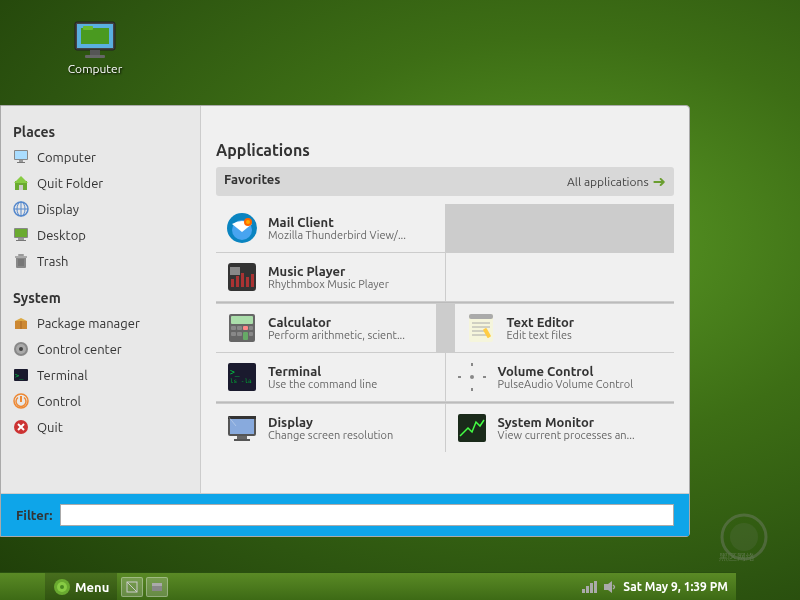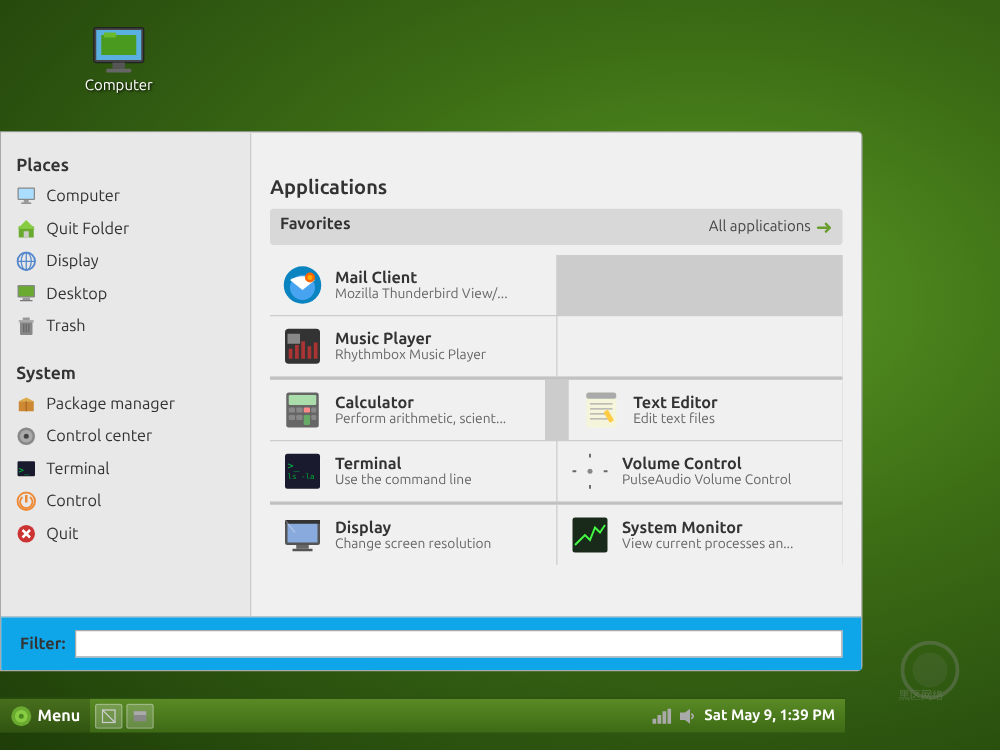--- a/index.html
+++ b/index.html
@@ -168,28 +168,29 @@
       height: 22px;
       border: 1px solid #aaa;
       background: white;
       padding: 2px 5px;
       font-size: 12px;
     }
 
     
     .taskbar {
       position: absolute;
-      bottom: 14px;
+      bottom: 0;
       left: 0;
-      width: 676px;
+      width: 736px;
       height: 28px;
       background: linear-gradient(to bottom, #5a8a25 0%, #3d6a15 100%);
       display: flex;
       align-items: center;
       border-top: 1px solid #2a5010;
+      padding-left: 45px;
     }
 
     .taskbar-menu {
       display: flex;
       align-items: center;
       padding: 0 8px;
       height: 100%;
       background: rgba(0,0,0,0.2);
       gap: 4px;
       cursor: pointer;

